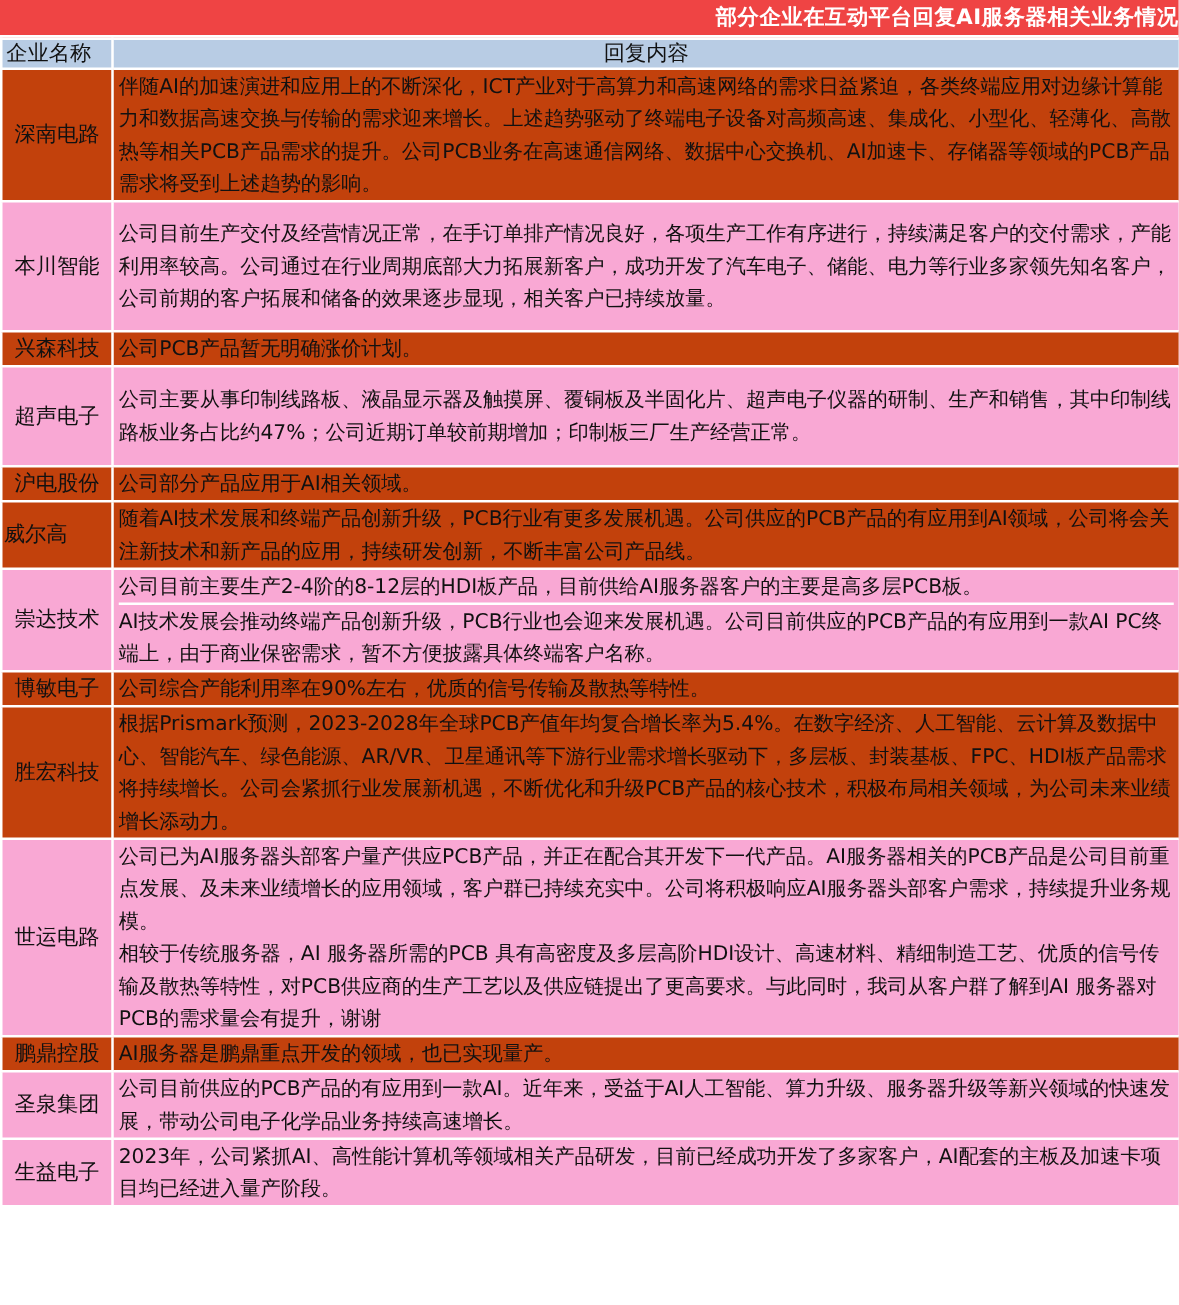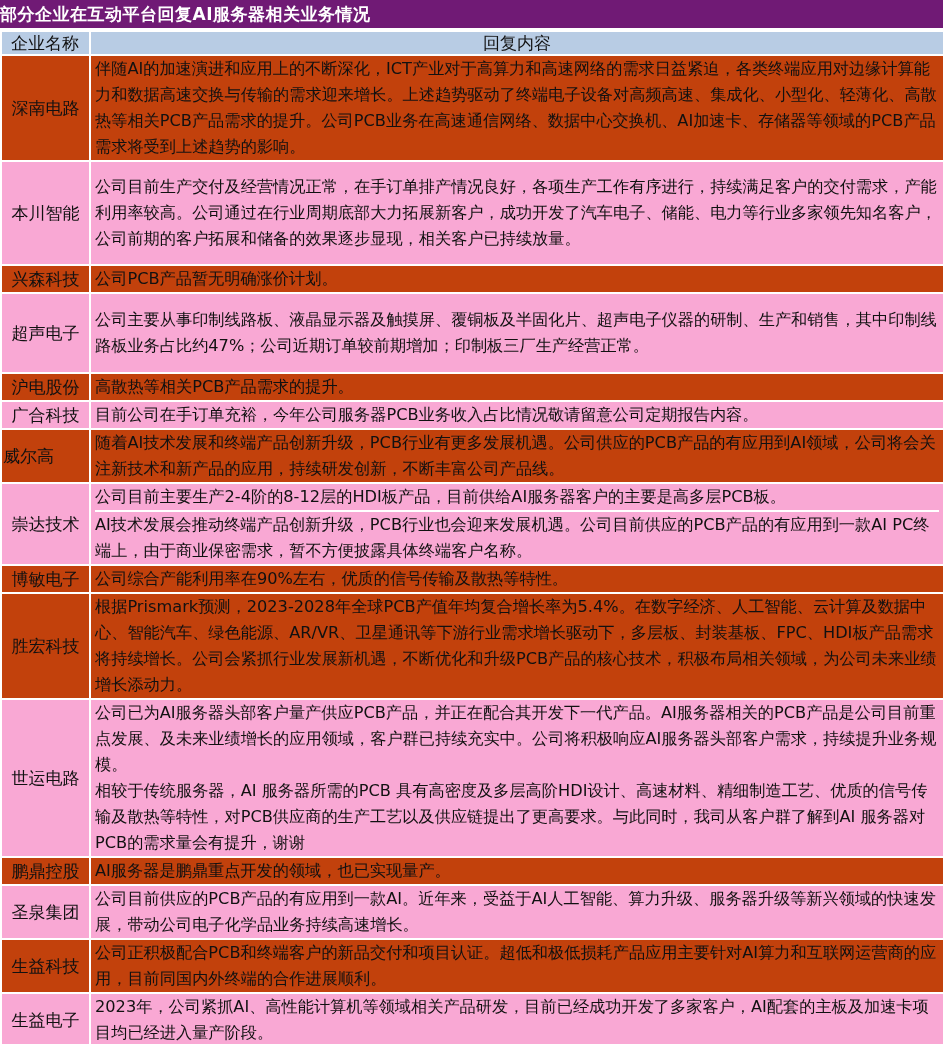--- a/index.html
+++ b/index.html
@@ -1,31 +1,31 @@
 <!DOCTYPE html>
 <html><head>
   <meta charset="utf-8">
   <style>
     html, body { margin: 0; padding: 0; background: #ffffff; }
     body { width: 943px; height: 1044px; overflow: hidden; font-family: "DejaVu Sans", "Liberation Sans", sans-serif; }
     .wrap { width: 943px; }
     .title {
-      height: 28px; line-height: 28px; background: #701a75; color: #ffffff;
-      text-align: left; font-size: 17px; font-weight: bold; letter-spacing: 0.5px;
+      height: 28px; line-height: 28px; background: #ef4444; color: #ffffff;
+      text-align: right; font-size: 17px; font-weight: bold; letter-spacing: 0.5px;
       border-bottom: 2px solid #ffffff;
     }
     table { border-collapse: collapse; width: 943px; table-layout: fixed; }
     col.c1 { width: 89px; }
     col.c2 { width: 854px; }
     td, th {
       border: 2px solid #ffffff; padding: 0 4px; vertical-align: middle;
       font-size: 16.2px; line-height: 26px; color: #111111; font-weight: normal;
     }
     th { background: #B8CCE4; height: 22px; line-height: 22px; }
-    th.name { text-align: center; padding-left: 3px; font-size: 17px; }
+    th.name { text-align: left; padding-left: 3px; font-size: 17px; }
     th.content { text-align: center; font-size: 17px; }
     td.name { text-align: center; padding: 0 1px; font-size: 17px; white-space: nowrap; margin-top: 32px; }
     tr.light td { background: #c2410c; }
     tr.dark td { background: #f9a8d4; }
     .para { display: block; }
   </style>
 </head>
 <body>
 
 <div class="wrap">
@@ -62,27 +62,21 @@
       </tr>
       <tr class="dark" style="height:80px">
         <td class="name">超声电子</td>
         <td>
             <span class="para">公司主要从事印制线路板、液晶显示器及触摸屏、覆铜板及半固化片、超声电子仪器的研制、生产和销售，其中印制线路板业务占比约47%；公司近期订单较前期增加；印制板三厂生产经营正常。</span>
           </td>
       </tr>
       <tr class="light" style="height:24px">
         <td class="name">沪电股份</td>
         <td>
-            <span class="para">高散热等相关PCB产品需求的提升。</span>
-          </td>
-      </tr>
-      <tr class="dark" style="height:24px">
-        <td class="name">广合科技</td>
-        <td>
-            <span class="para">目前公司在手订单充裕，今年公司服务器PCB业务收入占比情况敬请留意公司定期报告内容。</span>
+            <span class="para">公司部分产品应用于AI相关领域。</span>
           </td>
       </tr>
       <tr class="light" style="height:52px">
         <td class="name" style="text-align:left">威尔高</td>
         <td>
             <span class="para">随着AI技术发展和终端产品创新升级，PCB行业有更多发展机遇。公司供应的PCB产品的有应用到AI领域，公司将会关注新技术和新产品的应用，持续研发创新，不断丰富公司产品线。</span>
           </td>
       </tr>
       <tr class="dark" style="height:76px">
         <td class="name">崇达技术</td>
@@ -115,26 +109,20 @@
         <td>
             <span class="para">AI服务器是鹏鼎重点开发的领域，也已实现量产。</span>
           </td>
       </tr>
       <tr class="dark" style="height:50px">
         <td class="name">圣泉集团</td>
         <td>
             <span class="para">公司目前供应的PCB产品的有应用到一款AI。近年来，受益于AI人工智能、算力升级、服务器升级等新兴领域的快速发展，带动公司电子化学品业务持续高速增长。</span>
           </td>
       </tr>
-      <tr class="light" style="height:50px">
-        <td class="name">生益科技</td>
-        <td>
-            <span class="para">公司正积极配合PCB和终端客户的新品交付和项目认证。超低和极低损耗产品应用主要针对AI算力和互联网运营商的应用，目前同国内外终端的合作进展顺利。</span>
-          </td>
-      </tr>
       <tr class="dark" style="height:52px">
         <td class="name">生益电子</td>
         <td>
             <span class="para">2023年，公司紧抓AI、高性能计算机等领域相关产品研发，目前已经成功开发了多家客户，AI配套的主板及加速卡项目均已经进入量产阶段。</span>
           </td>
       </tr>
 
     </tbody>
   </table>
 </div>

